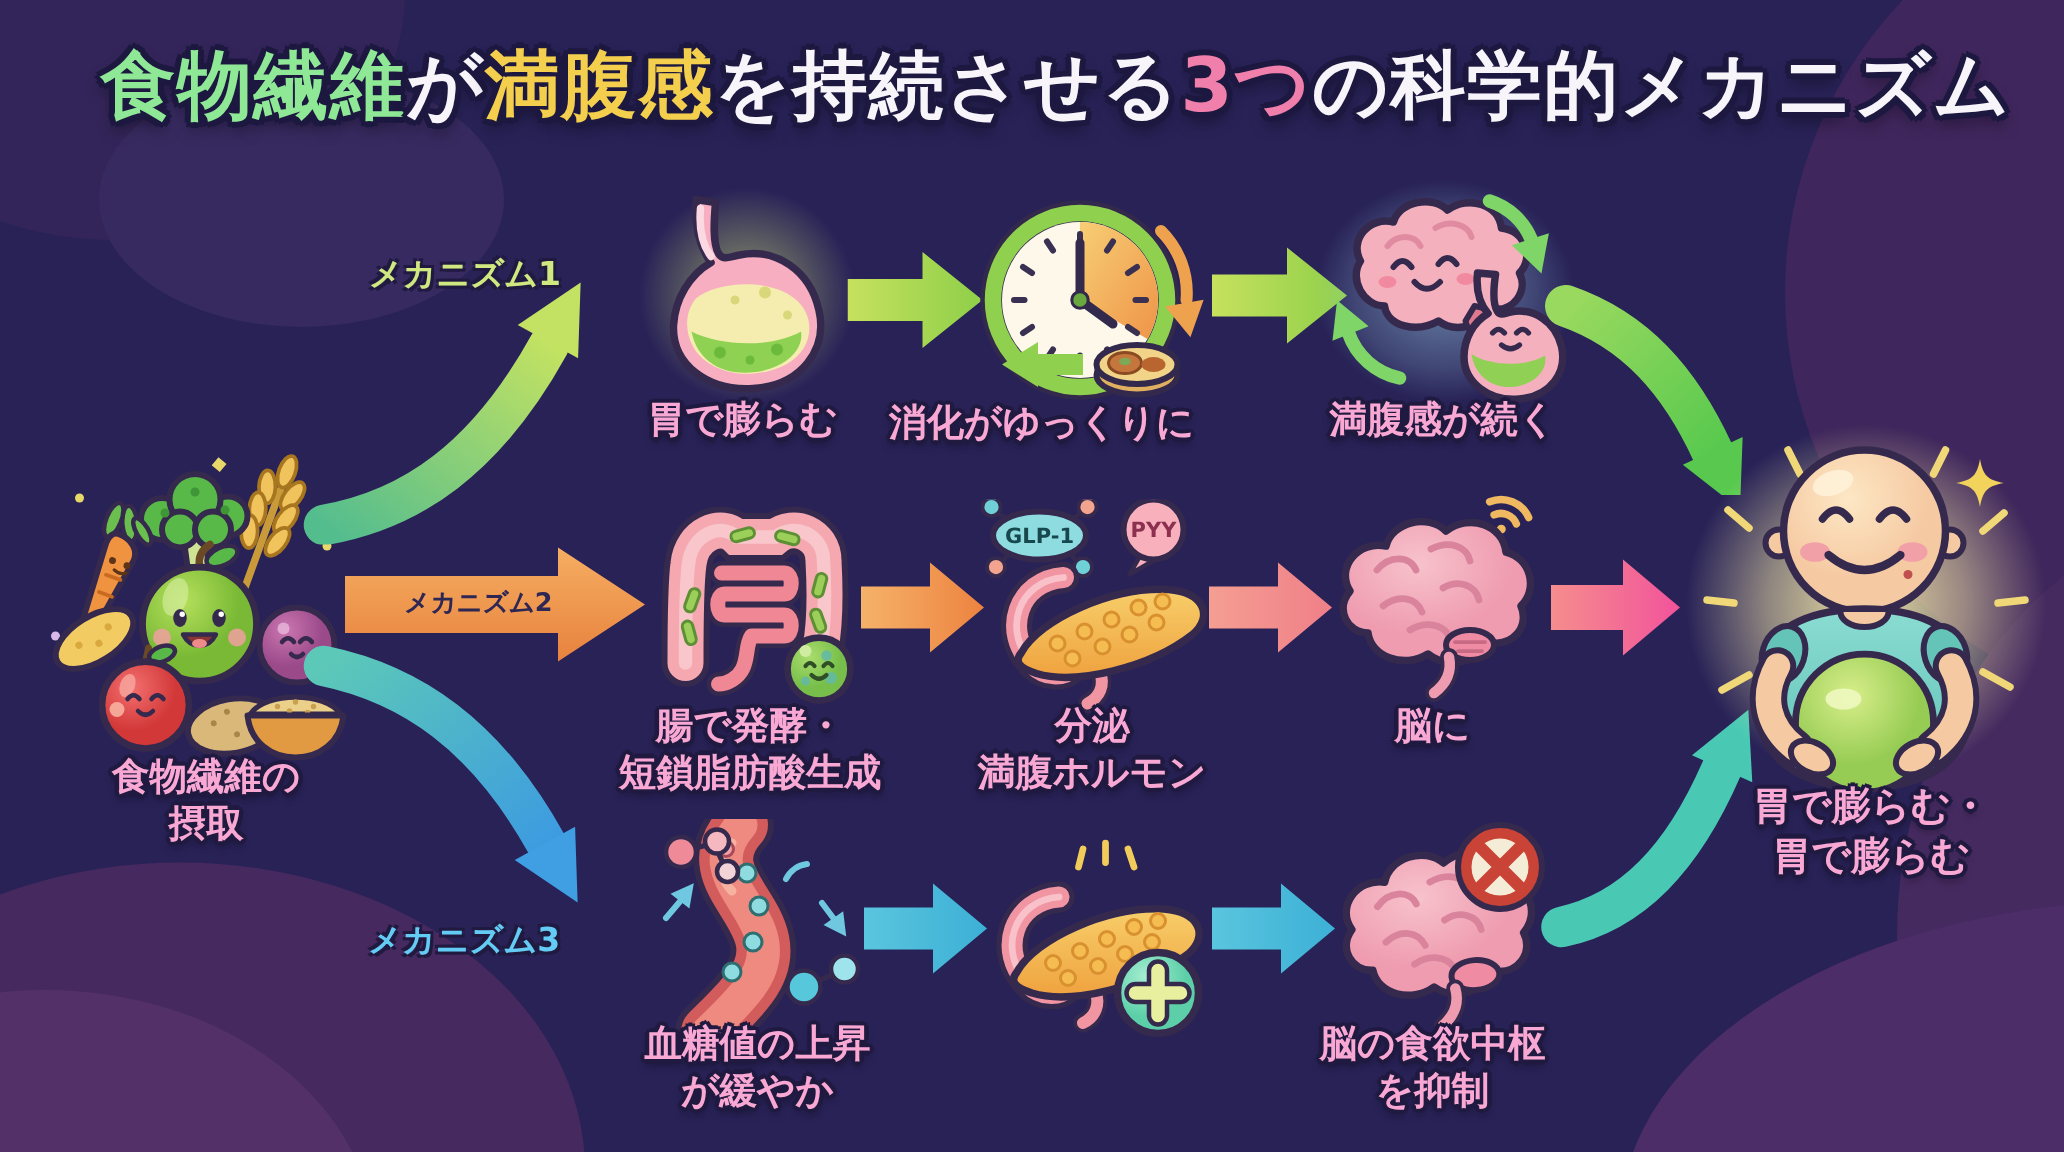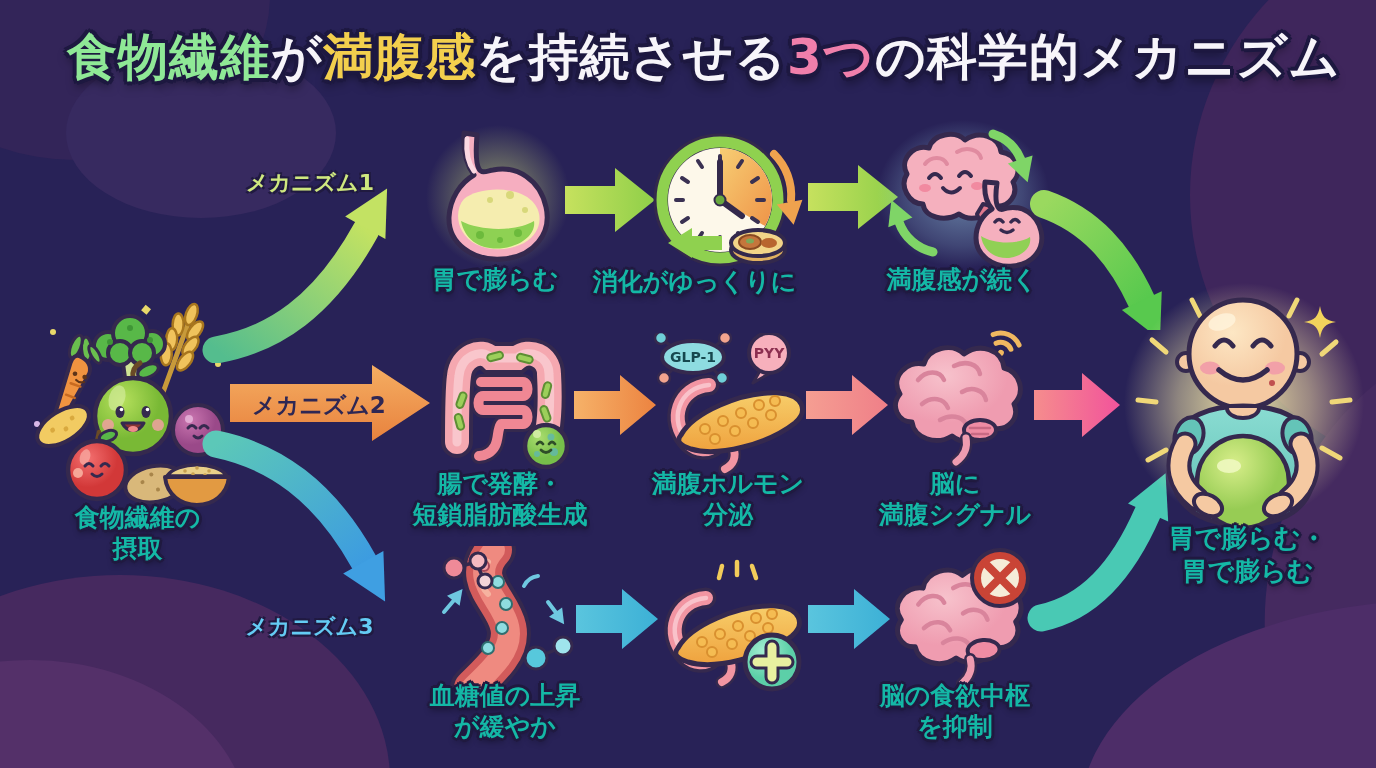--- a/index.html
+++ b/index.html
@@ -14,21 +14,21 @@
   .title{
     position:absolute;left:0;right:0;top:26px;text-align:center;
     font-size:50px;font-weight:800;letter-spacing:1px;line-height:62px;
     text-shadow:-3px -3px 0 #1d1840,3px -3px 0 #1d1840,-3px 3px 0 #1d1840,3px 3px 0 #1d1840,
                 0 -4px 0 #1d1840,0 4px 0 #1d1840,-4px 0 0 #1d1840,4px 0 0 #1d1840,
                 0 6px 10px rgba(0,0,0,.5);
   }
   .ts0{color:#8fe896}.ts1{color:#f7f5fa}.ts2{color:#f3cf4d}
   .ts3{color:#f7f5fa}.ts4{color:#f07fab}.ts5{color:#f7f5fa}
   .lbl{
-    position:absolute;text-align:center;color:#14b8a6;font-weight:700;
+    position:absolute;text-align:center;color:#f9a8d4;font-weight:700;
     font-size:25px;line-height:31px;
     text-shadow:-2px -2px 0 #201a40,2px -2px 0 #201a40,-2px 2px 0 #201a40,2px 2px 0 #201a40,
                 0 -3px 0 #201a40,0 3px 0 #201a40,-3px 0 0 #201a40,3px 0 0 #201a40,
                 0 4px 6px rgba(0,0,0,.45);
   }
   .badge{
     position:absolute;font-weight:800;font-size:22px;text-align:center;
     text-shadow:-2px -2px 0 #201a40,2px -2px 0 #201a40,-2px 2px 0 #201a40,2px 2px 0 #201a40;
   }
   .badge.on-arrow{text-shadow:none;}
@@ -184,21 +184,21 @@
         <linearGradient id="abl" x1="0" y1="0" x2="1" y2="1">
           <stop offset="0%" stop-color="#5cc8b8"></stop>
           <stop offset="100%" stop-color="#3d9ce0"></stop>
         </linearGradient>
       </defs>
     <path d="M 20,14 C 78,26 128,60 168,132" stroke="url(#abl)" stroke-width="27" fill="none" stroke-linecap="round"></path>
     <polygon points="0,27 23,-18 -23,-18" fill="#3f9fe2" transform="translate(176,148) rotate(-29)"></polygon>
   </svg>
 
   <div class="badge" style="left:225px;top:168px;width:170px;color:#cfe87f;">メカニズム1</div>
-  <div class="badge on-arrow" style="left:244px;top:390px;width:150px;color:#2e2754;font-size:23px;">メカニズム2</div>
+  <div class="badge on-arrow" style="left:244px;top:390px;width:150px;color:#2e2754;font-size:17px;">メカニズム2</div>
   <div class="badge" style="left:222px;top:612px;width:175px;color:#64ccf4;">メカニズム3</div>
 
   <svg class="abs" style="left:420px;top:125px" width="150" height="150" viewBox="0 0 150 150">
     <defs>
         <radialGradient id="stG">
           <stop offset="0%" stop-color="#d8e87a" stop-opacity=".6"></stop>
           <stop offset="70%" stop-color="#d8e87a" stop-opacity=".18"></stop>
           <stop offset="100%" stop-color="#d8e87a" stop-opacity="0"></stop>
         </radialGradient>
       </defs>
@@ -637,26 +637,25 @@
   </div>
   <div class="lbl" style="left:862px;top:264px;width:200px;">
     <div>満腹感が続く</div>
       <div></div>
   </div>
   <div class="lbl" style="left:395px;top:468px;width:210px;">
     <div>腸で発酵・</div>
       <div>短鎖脂肪酸生成</div>
   </div>
   <div class="lbl" style="left:628px;top:468px;width:200px;">
-    <div>満腹ホルモン</div>
-      <div>分泌</div>
+    <div>分泌</div>
+      <div>満腹ホルモン</div>
   </div>
   <div class="lbl" style="left:855px;top:468px;width:200px;">
     <div>脳に</div>
-      <div>満腹シグナル</div>
   </div>
   <div class="lbl" style="left:405px;top:680px;width:200px;">
     <div>血糖値の上昇</div>
       <div>が緩やか</div>
   </div>
   <div class="lbl" style="left:855px;top:680px;width:200px;">
     <div>脳の食欲中枢</div>
       <div>を抑制</div>
   </div>
   <div class="lbl" style="left:1130px;top:522px;width:235px;font-size:26px;line-height:33px;">

